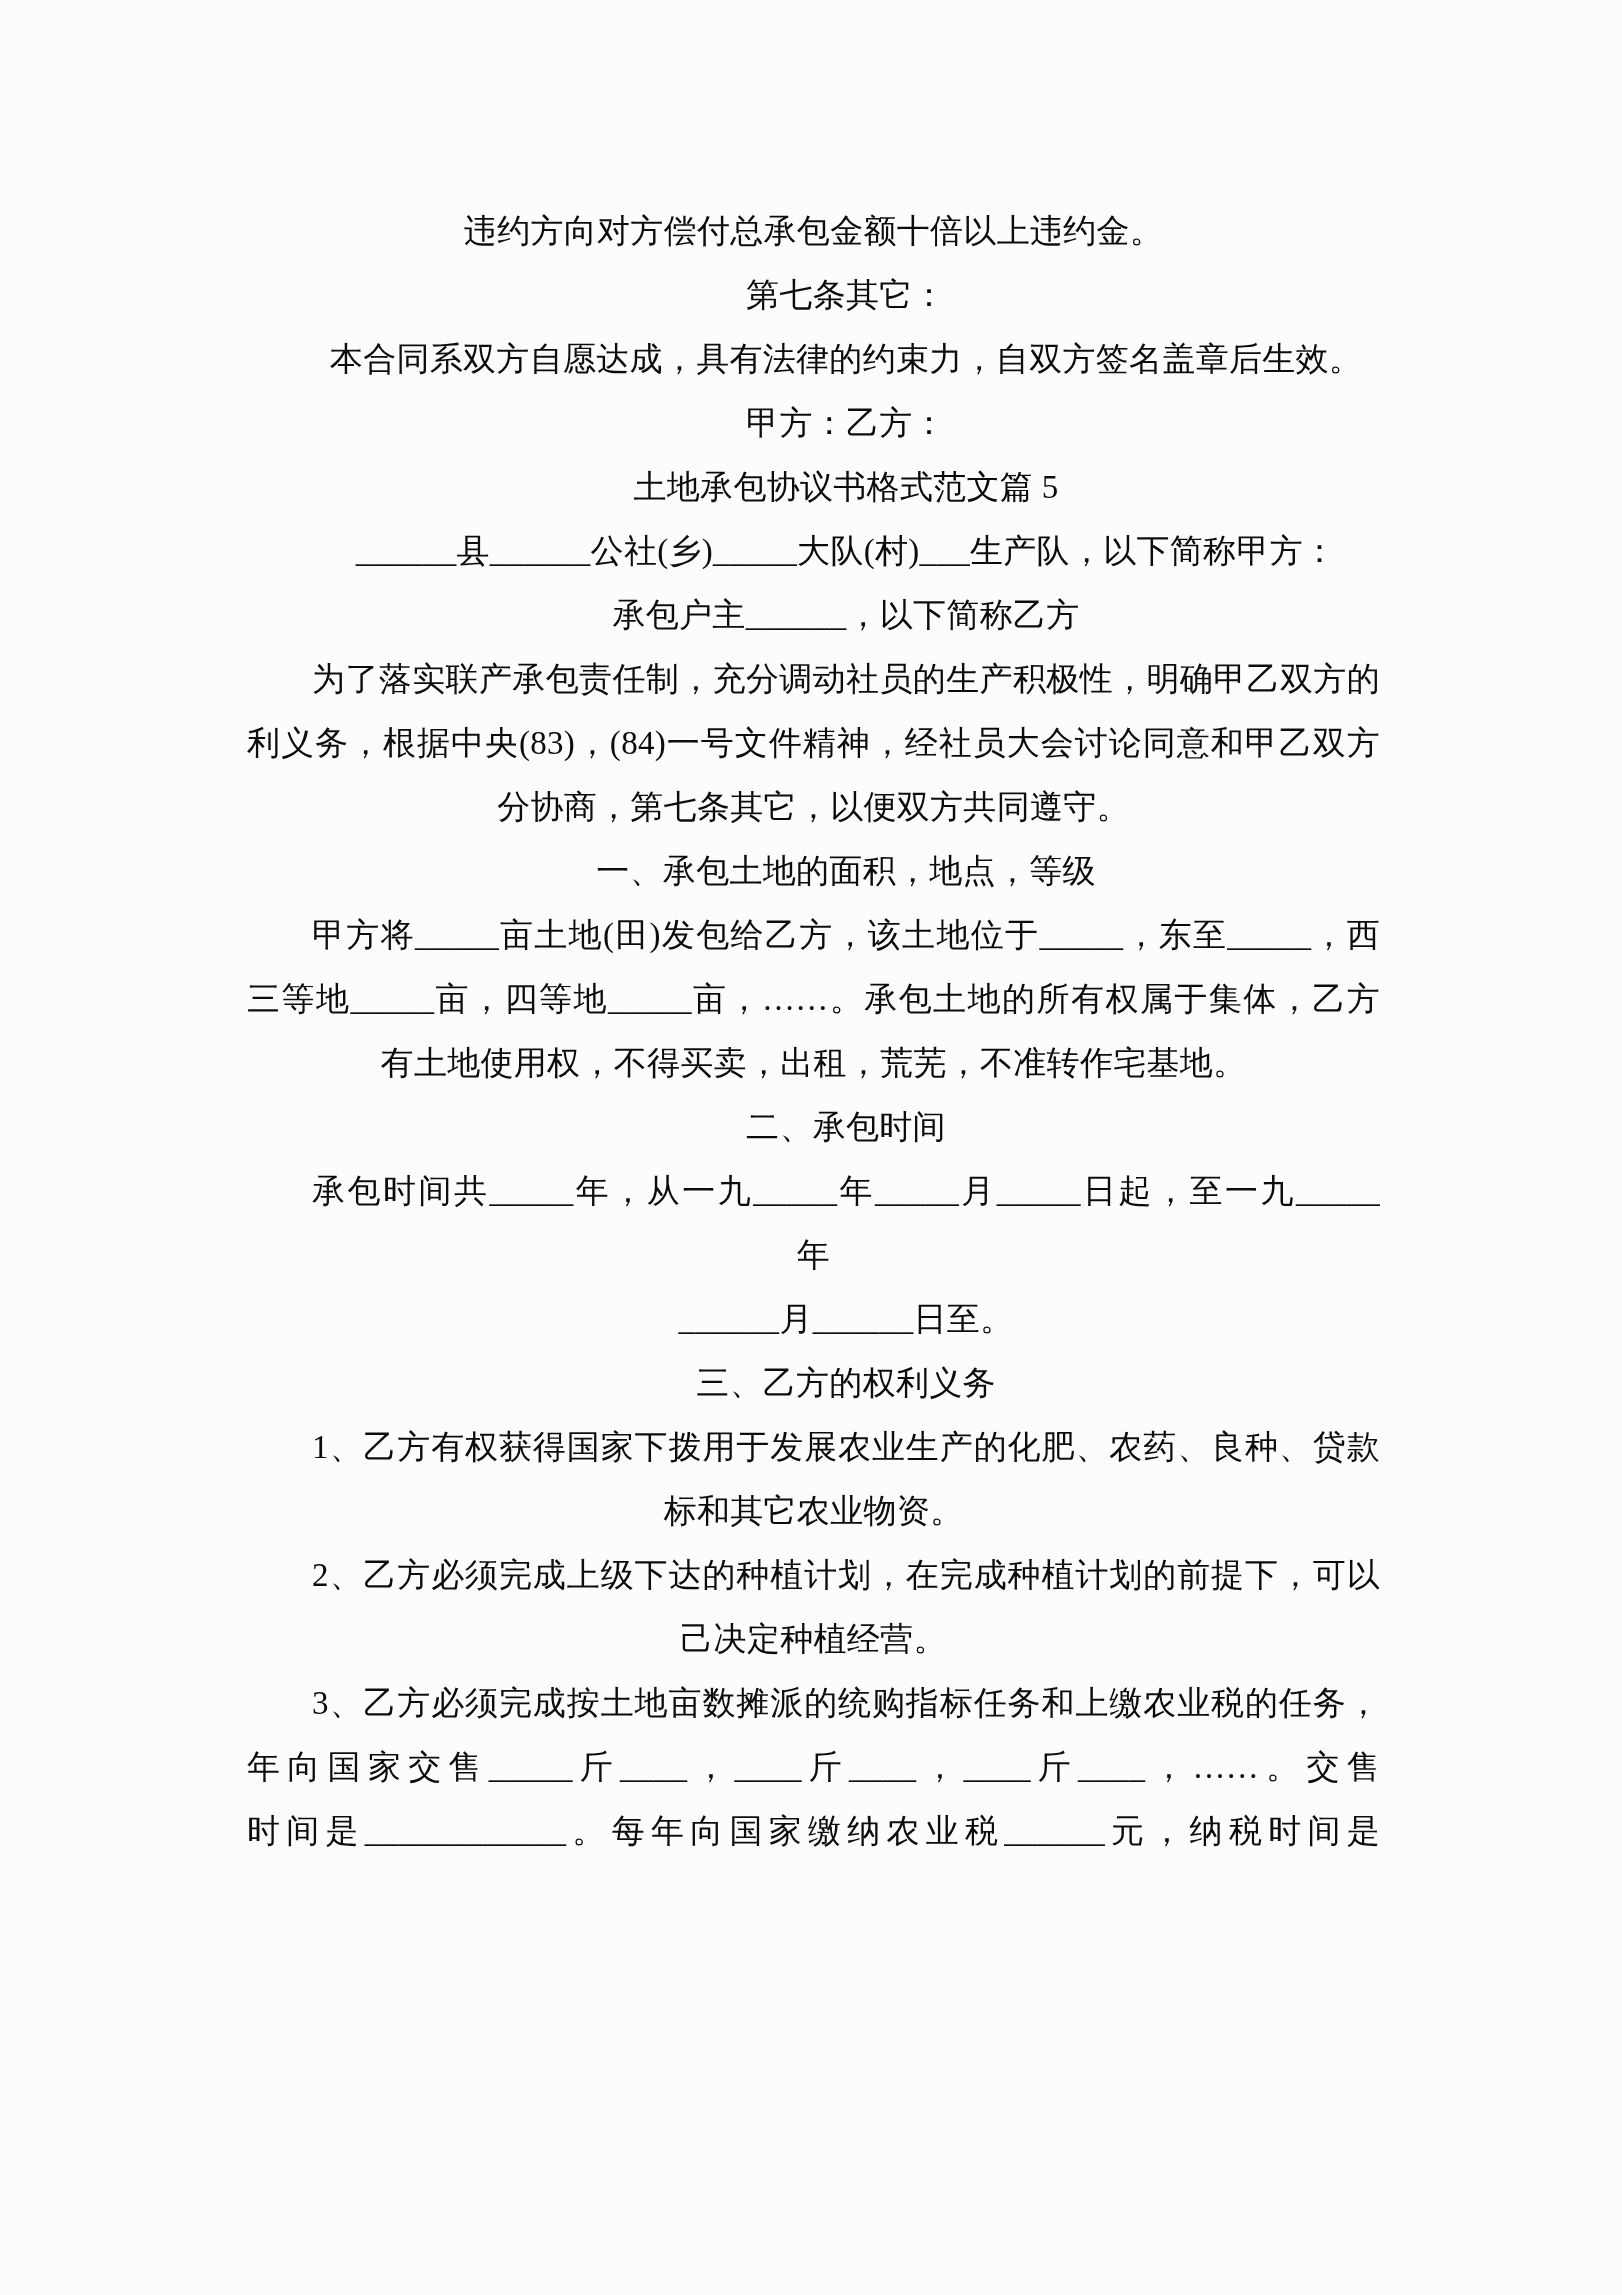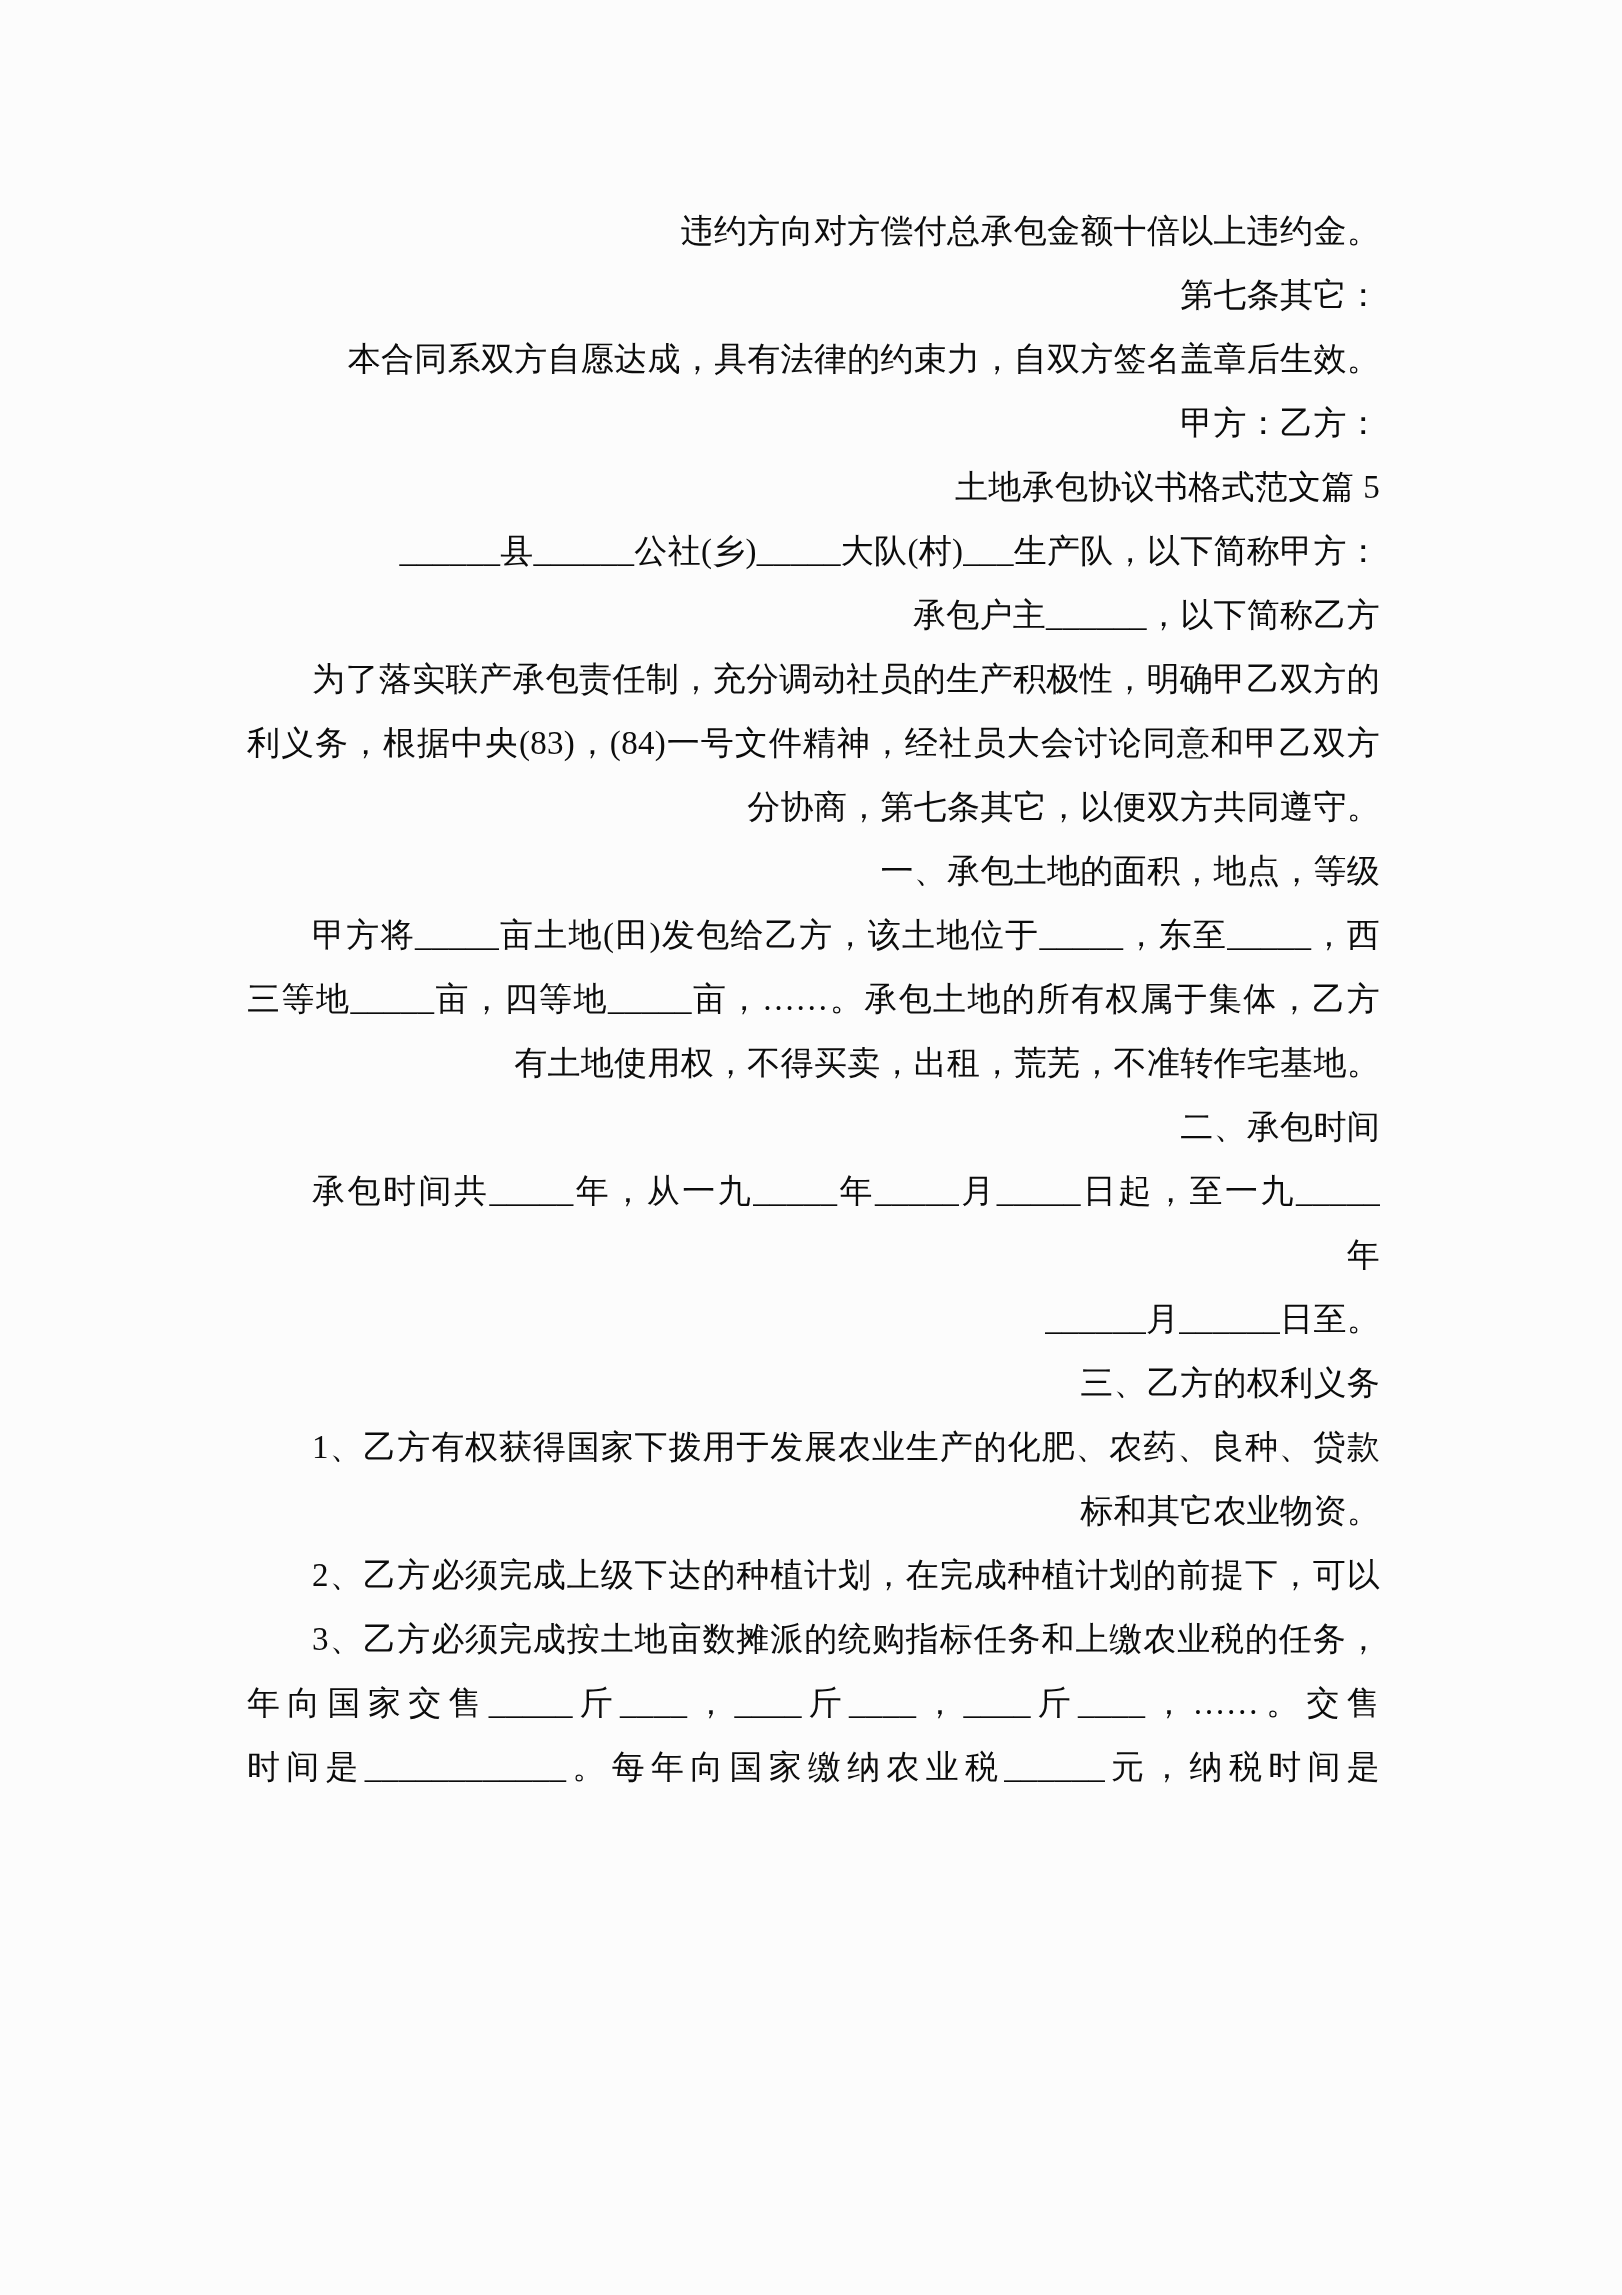--- a/index.html
+++ b/index.html
@@ -21,21 +21,21 @@
     position: absolute;
     left: 247px;
     top: 199px;
     width: 1133px;
   }
   .line {
     height: 64px;
     line-height: 64px;
     font-size: 33px;
     letter-spacing: 0.3px;
-    text-align: right;
+    text-align: center;
     overflow: hidden;
     white-space: normal;
   }
   .line.indent {
     text-indent: 65px;
   }
   .line.stretch {
     text-align: justify;
     text-align-last: justify;
   }
@@ -60,18 +60,19 @@
       <div class="line stretch">三等地_____亩，四等地_____亩，……。承包土地的所有权属于集体，乙方只</div>
       <div class="line">有土地使用权，不得买卖，出租，荒芜，不准转作宅基地。</div>
       <div class="line indent">二、承包时间</div>
       <div class="line indent stretch">承包时间共_____年，从一九_____年_____月_____日起，至一九_____</div>
       <div class="line">年</div>
       <div class="line indent">______月______日至。</div>
       <div class="line indent">三、乙方的权利义务</div>
       <div class="line indent stretch">1、乙方有权获得国家下拨用于发展农业生产的化肥、农药、良种、贷款指</div>
       <div class="line">标和其它农业物资。</div>
       <div class="line indent stretch">2、乙方必须完成上级下达的种植计划，在完成种植计划的前提下，可以自</div>
+      <div class="line">己决定种植经营。</div>
       <div class="line indent stretch">3、乙方必须完成按土地亩数摊派的统购指标任务和上缴农业税的任务，每</div>
       <div class="line stretch">年向国家交售_____斤____，____斤____，____斤____，……。交售</div>
       <div class="line stretch">时间是____________。每年向国家缴纳农业税______元，纳税时间是</div>
     </div>
 </div>
 
 
 </body></html>

